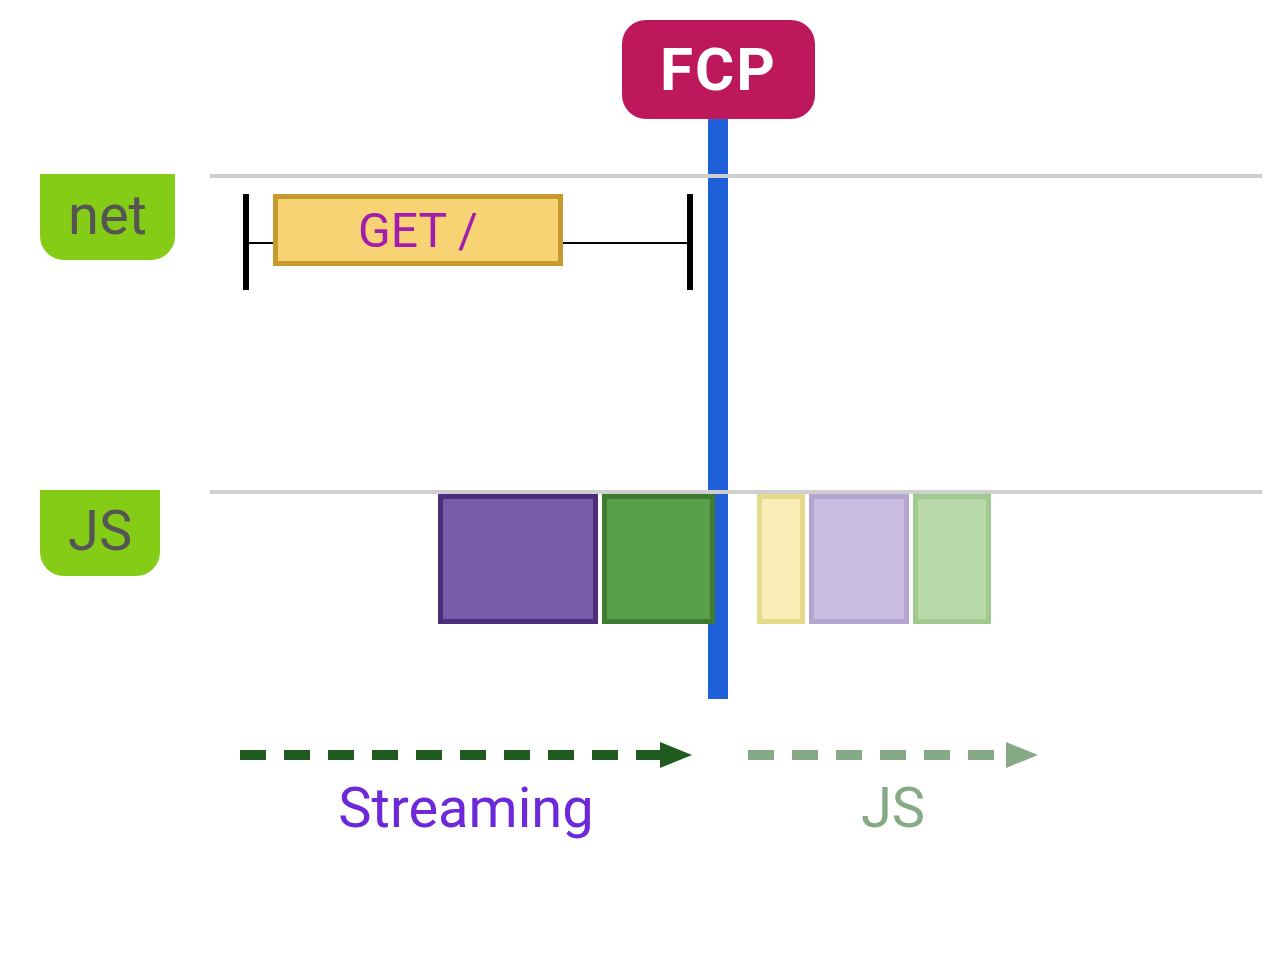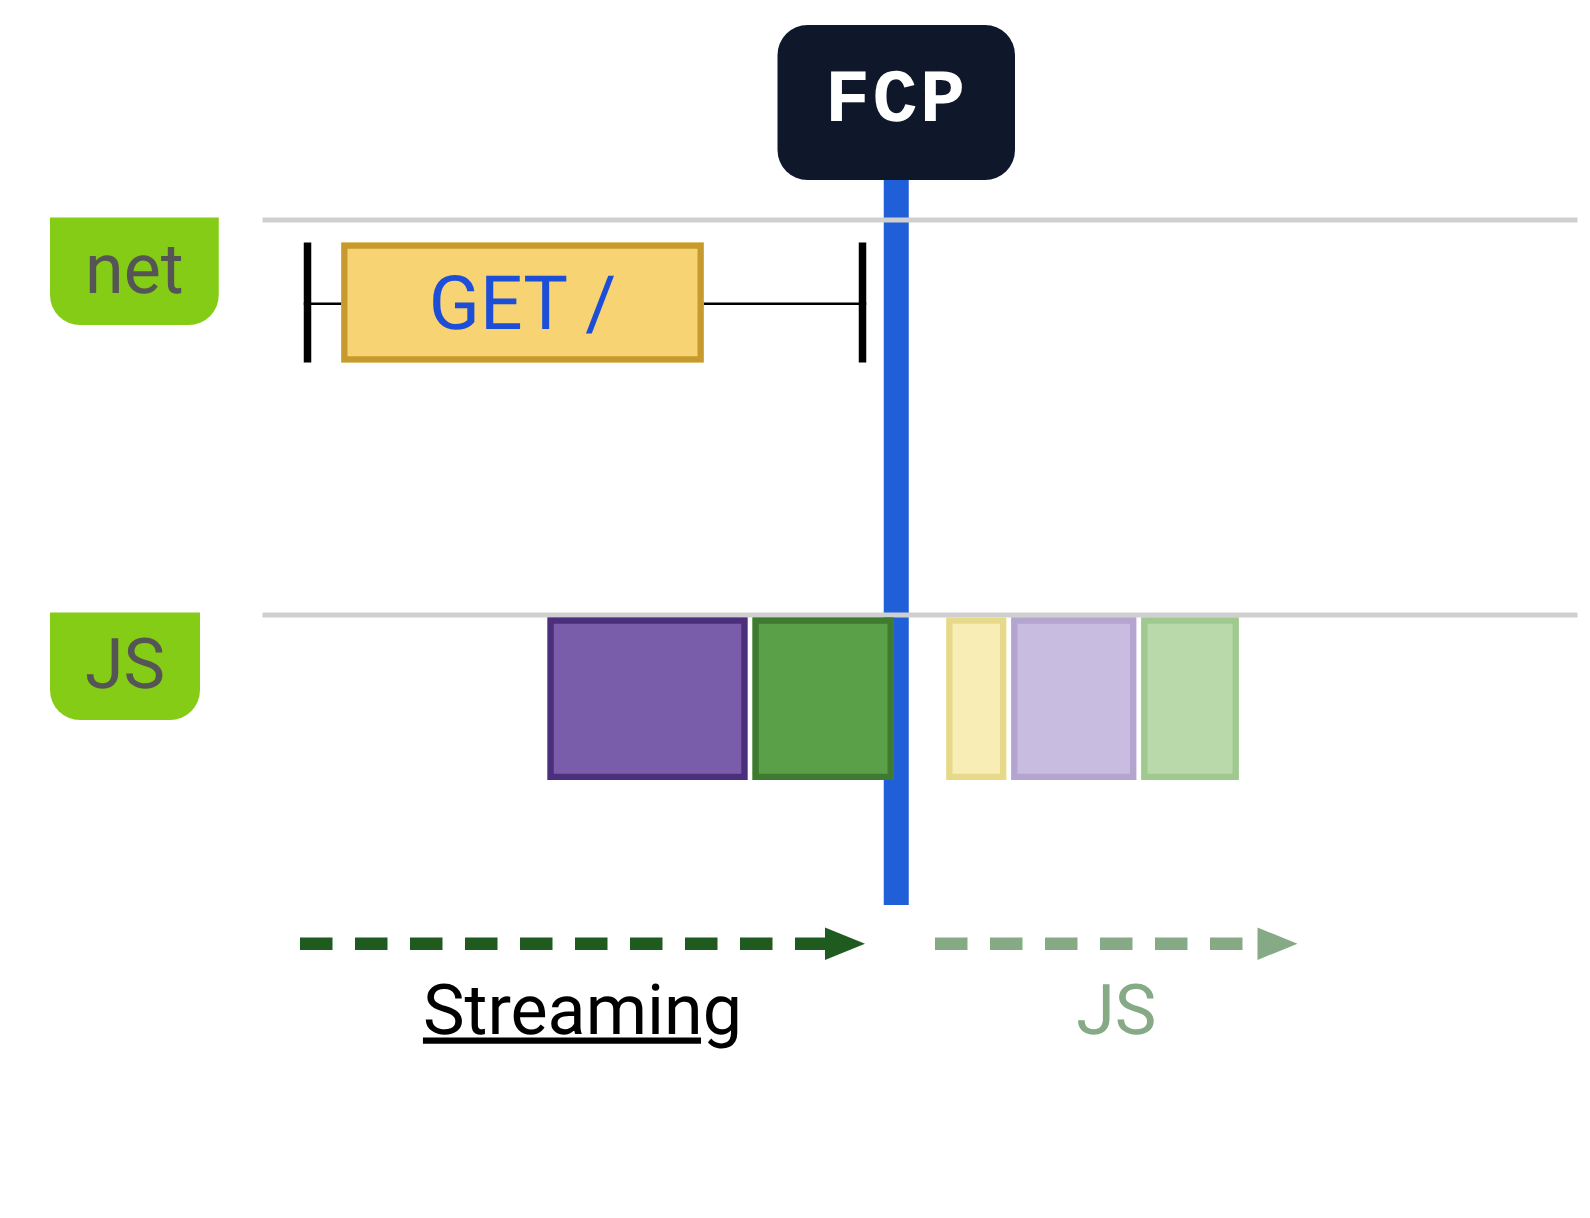--- a/index.html
+++ b/index.html
@@ -16,28 +16,27 @@
     height: 100%;
   }
   .marker {
     position: absolute;
     top: 20px;
     display: flex;
     flex-direction: column;
     align-items: center;
   }
   .marker-label {
-    background: #0f172a;
+    background: #be185d;
     color: #fff;
     font-size: 60px;
     font-weight: 700;
-    padding: 28px 38px;
+    padding: 14px 38px;
     border-radius: 24px;
     letter-spacing: 2px;
-    font-family: Liberation Mono, monospace;
   }
   .marker-line {
     width: 20px;
     background: #1f5fd8;
     height: 580px;
   }
   .lane {
     position: absolute;
     left: 0;
     right: 0;
@@ -81,28 +80,28 @@
     left: 0;
     right: 0;
     height: 2px;
     background: #000;
   }
   .net-box {
     position: absolute;
     left: 30px;
     top: 0;
     width: 290px;
-    height: 96px;
+    height: 72px;
     background: #f8d373;
     border: 5px solid #c79a2d;
     display: flex;
     align-items: center;
     justify-content: center;
-    font-size: 60px;
-    color: #1d4ed8;
+    font-size: 48px;
+    color: #a21caf;
   }
   .js-blocks {
     position: absolute;
     top: 4px;
     left: 438px;
     height: 130px;
     display: flex;
     align-items: stretch;
     gap: 4px;
   }
@@ -169,21 +168,21 @@
       <div class="block block-green-light"></div>
     </div>
   </div>
 
   <div class="arrows" style="top:740px;">
     <div class="arrow-row" style="left:240px; width:452px;">
       <svg class="arrow-svg" width="452" height="30" viewBox="0 0 452 30">
         <line x1="0" y1="15" x2="430" y2="15" stroke="#1f5b1f" stroke-width="10" stroke-dasharray="26 18"></line>
         <polygon points="452,15 420,2 420,28" fill="#1f5b1f"></polygon>
       </svg>
-      <div class="arrow-label" style="color:#000000;text-decoration:underline;">Streaming</div>
+      <div class="arrow-label" style="color:#6d28d9;">Streaming</div>
     </div>
     <div class="arrow-row" style="left:748px; width:290px;">
       <svg class="arrow-svg" width="290" height="30" viewBox="0 0 290 30">
         <line x1="0" y1="15" x2="268" y2="15" stroke="#86aa86" stroke-width="10" stroke-dasharray="26 18"></line>
         <polygon points="290,15 258,2 258,28" fill="#86aa86"></polygon>
       </svg>
       <div class="arrow-label" style="color:#86aa86;">
         <span>JS</span><br>
       </div>
     </div>

